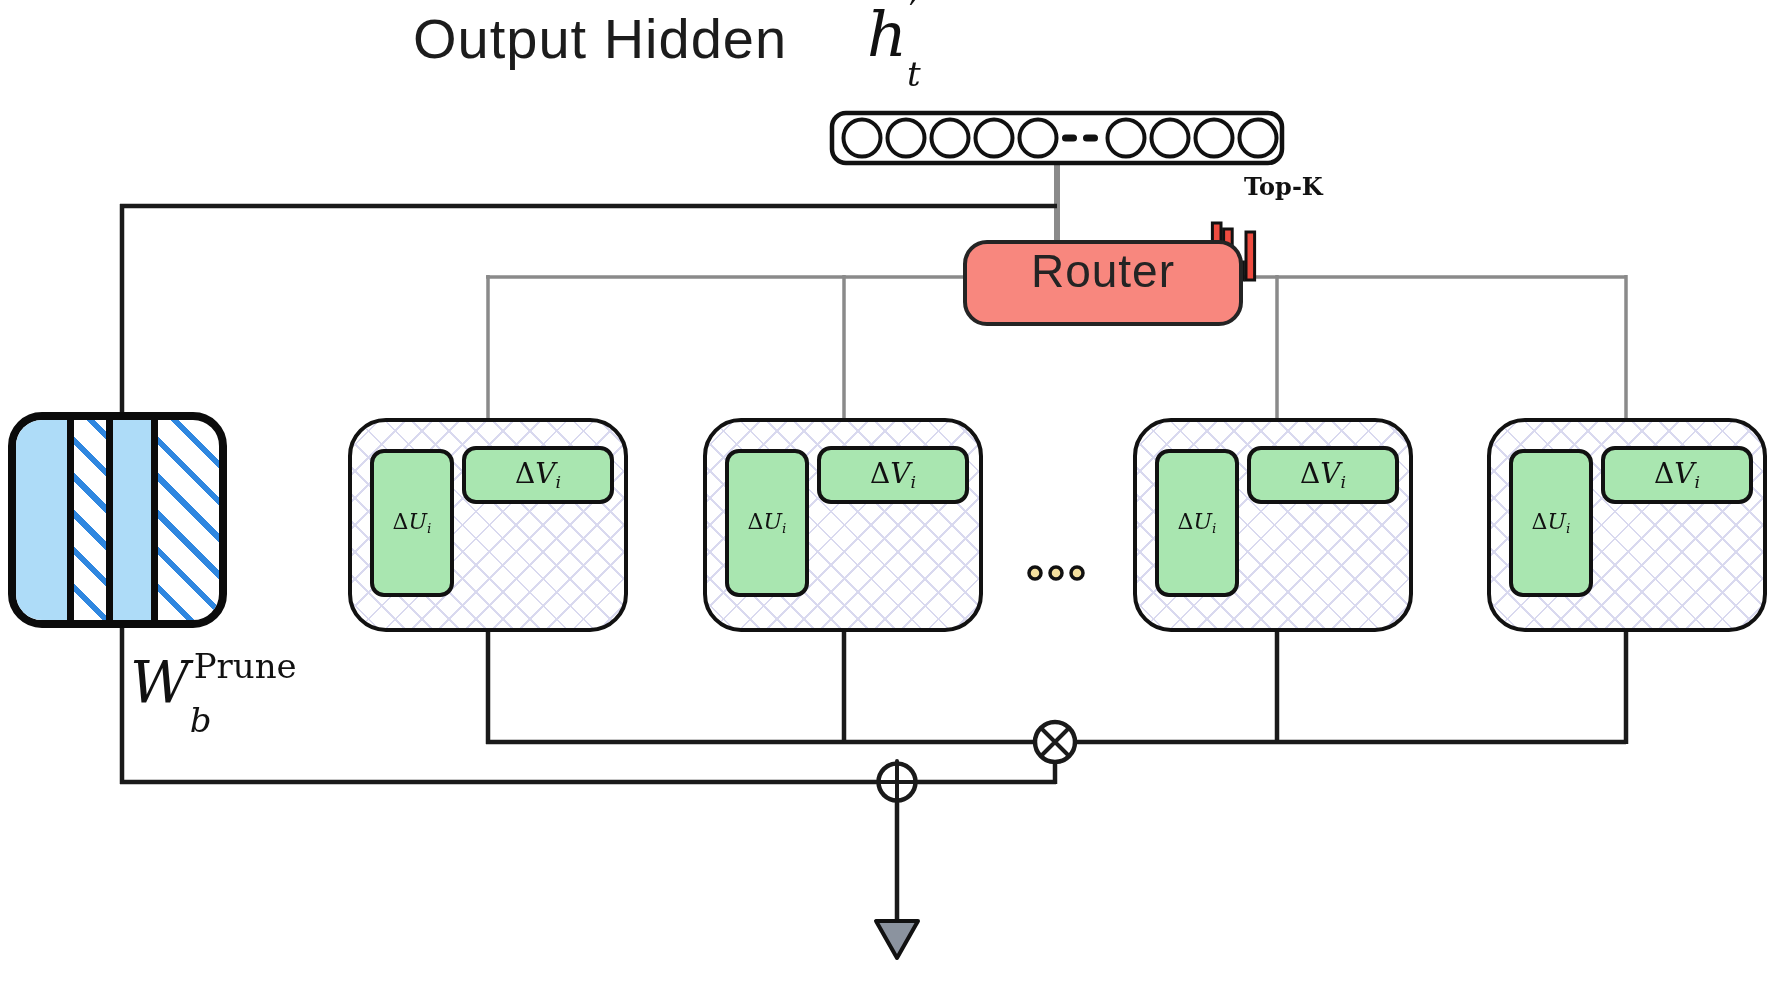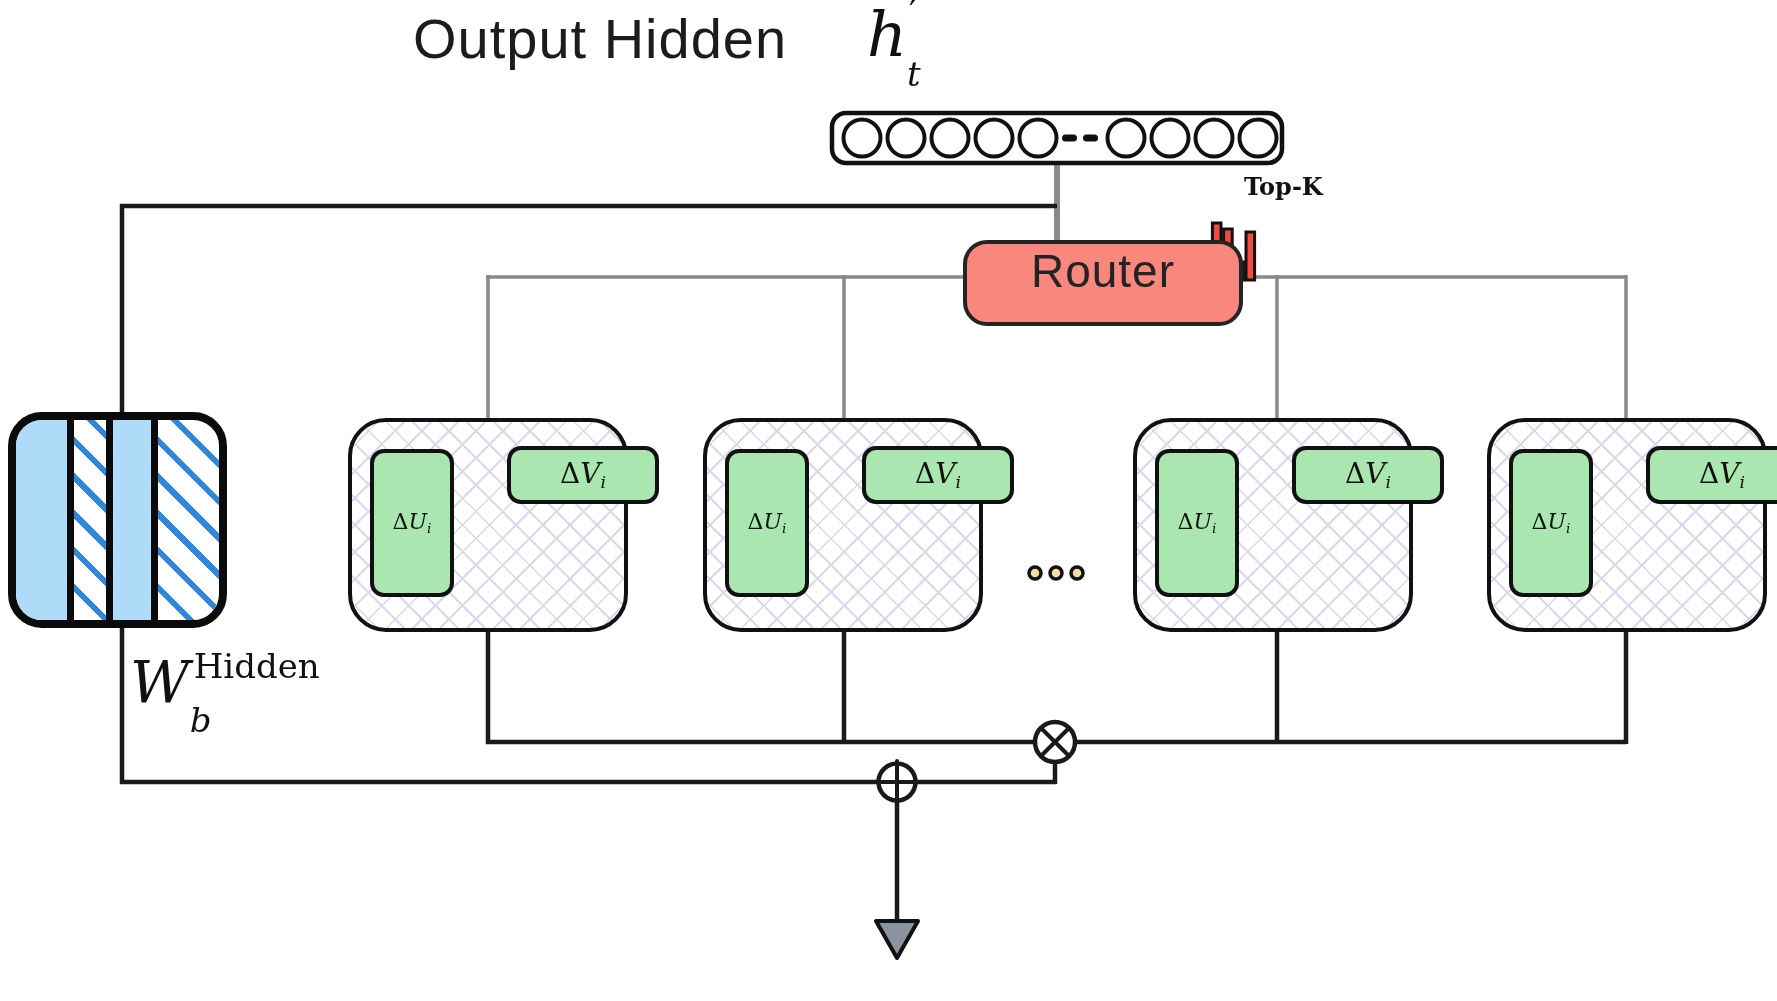--- a/index.html
+++ b/index.html
@@ -59,21 +59,21 @@
   .wsub{position:absolute;bottom:0;left:0;font-size:34px;font-style:italic;}
 
   .expert{position:absolute;top:418px;width:280px;height:214px;box-sizing:border-box;
           border:4px solid #111;border-radius:38px;background-color:#fff;
           background-image:
             repeating-linear-gradient(45deg,transparent 0 17px,var(--crosshatch) 17px 19px),
             repeating-linear-gradient(135deg,transparent 0 17px,var(--crosshatch) 17px 19px);}
   .dubox,.dvbox{position:absolute;box-sizing:border-box;background:var(--green-fill);
           border:4px solid #111;border-radius:14px;display:flex;align-items:center;justify-content:center;}
   .dubox{left:18px;top:27px;width:84px;height:148px;}
-  .dvbox{left:110px;top:24px;width:152px;height:58px;margin-left:45px;}
+  .dvbox{left:110px;top:24px;width:152px;height:58px;}
   .mlabel{font-family:"DejaVu Serif",serif;color:#111;white-space:nowrap;}
   .dubox .mlabel{font-size:22px;}
   .dvbox .mlabel{font-size:28px;}
   .md{font-style:normal;}
   .mi{font-style:italic;}
   .msub{font-style:italic;font-size:0.62em;vertical-align:-0.3em;}
 </style>
 </head>
 <body>
 
@@ -153,21 +153,21 @@
   </div>
 
   <div class="bluebox">
     <div class="bb-band bb-solid bb-first"></div>
     <div class="bb-band bb-hatch bb-h1"></div>
     <div class="bb-band bb-solid bb-mid"></div>
     <div class="bb-band bb-hatch bb-last"></div>
   </div>
 
   <div class="wlabel">
-    <span class="wletter">W</span><span class="wstack"><span class="wsup">Hidden</span><span class="wsub">b</span></span>
+    <span class="wletter">W</span><span class="wstack"><span class="wsup">Prune</span><span class="wsub">b</span></span>
   </div>
 
   <div class="expert" style="left:348px">
     <div class="dubox">
       <span class="mlabel"><span class="md">Δ</span><span class="mi">U</span><span class="msub">i</span></span>
     </div>
     <div class="dvbox">
       <span class="mlabel"><span class="md">Δ</span><span class="mi">V</span><span class="msub">i</span></span>
     </div>
   </div>

